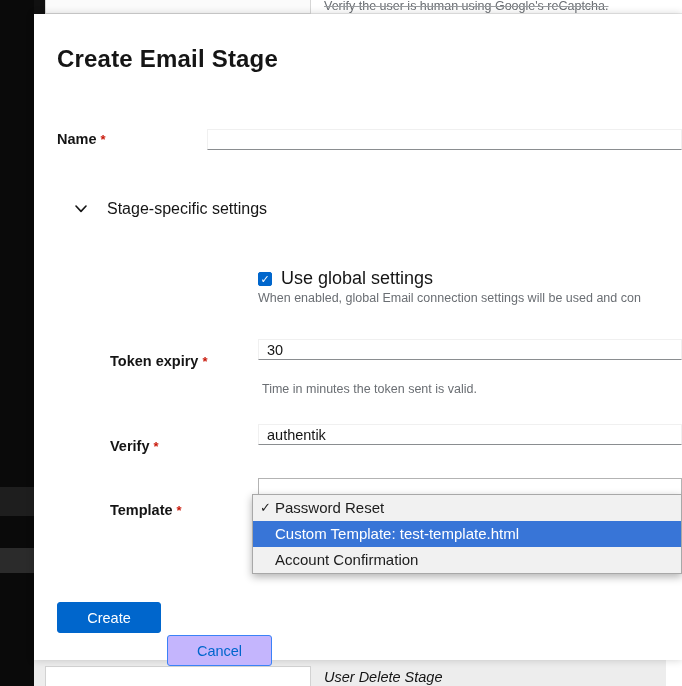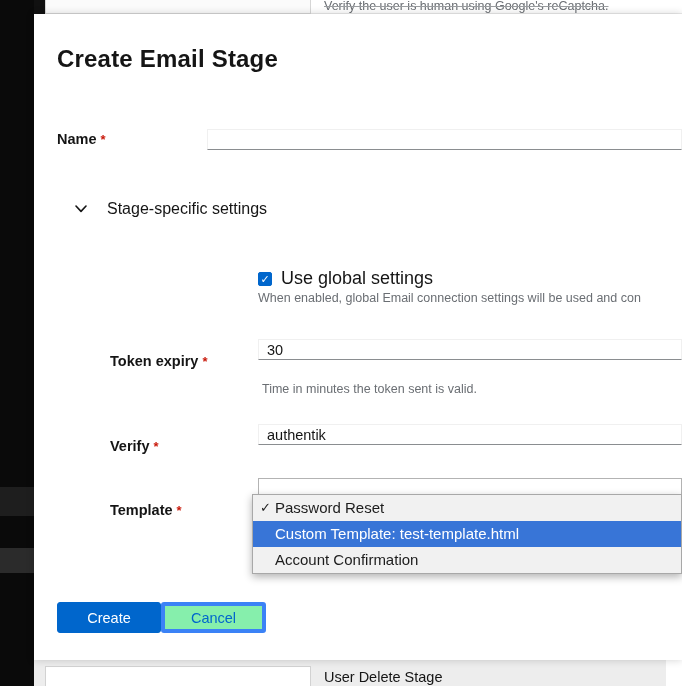--- a/index.html
+++ b/index.html
@@ -10,21 +10,21 @@
   
   .sidebar { position:absolute; left:0; top:0; width:34px; height:686px; background:#0a0a0a; }
   .sidebar-seg1 { position:absolute; left:0; top:487px; width:34px; height:29px; background:#1e1e1e; }
   .sidebar-seg2 { position:absolute; left:0; top:548px; width:34px; height:25px; background:#2b2b2b; }
 
   
   .bg-top { position:absolute; left:34px; top:0; right:0; height:14px; background:#fff; border-bottom:1px solid #ececec; }
   .bg-top-darkbox { position:absolute; left:0; top:0; width:11px; height:14px; background:#111; }
   .bg-top-cell { position:absolute; left:11px; top:-6px; width:266px; height:20px; background:#fbfbfb; border:1px solid #d6d6d6; }
   .bg-top-text { position:absolute; left:290px; top:0; height:14px; line-height:12px; font-size:12.5px; color:#6a6e73; white-space:nowrap; text-decoration:line-through; text-decoration-color:#9a9da0; }
-  .bg-bottom { position:absolute; left:34px; top:660px; right:16px; height:26px; background:#ededed; }
+  .bg-bottom { position:absolute; left:34px; top:660px; right:16px; height:26px; background:#ededed;font-style:italic; }
   .bg-bottom-cell { position:absolute; left:11px; top:6px; width:266px; height:30px; background:#fff; border:1px solid #d2d2d2; }
   .bg-bottom-text { position:absolute; left:290px; top:9px; font-size:14.5px; color:#151515; white-space:nowrap; }
 
   
   .modal { position:absolute; left:34px; top:14px; right:0; height:646px; background:#fff; box-shadow:0 0 8px rgba(0,0,0,.18); }
   .modal-title { position:absolute; left:23px; top:31px; font-size:24px; font-weight:700; color:#151515; letter-spacing:.2px; }
 
   .req { color:#c9190b; font-weight:700; margin-left:4px; font-size:13px; }
   .f-label { font-size:14.5px; font-weight:700; color:#151515; }
 
@@ -52,22 +52,22 @@
 
   .select-box { position:absolute; left:224px; right:0; top:464px; height:36px; background:#fff; border:1px solid #b3b3b3; }
 
   .dropdown { position:absolute; left:218px; right:0; top:480px; background:#f1f1f1; border:1px solid #a8a8a8; box-shadow:0 3px 8px rgba(0,0,0,.3); z-index:5; }
   .dd-item { height:26px; line-height:26px; font-size:15px; color:#1c1c1c; padding-left:22px; position:relative; white-space:nowrap; }
   .dd-item .check { position:absolute; left:7px; top:0; font-size:13px; }
   .dd-item.highlight { background:#3875d7; color:#fff; }
 
   .btn-row { position:absolute; left:23px; top:588px; display:flex; }
   .btn { height:31px; font-size:14.5px; font-family:inherit; border-radius:3px; cursor:pointer; }
-  .btn-primary { width:104px; background:#0066cc; border:1px solid #0066cc; color:#fff; }
-  .btn-secondary { width:105px; background:#86efac; border:4px solid #3b82f6; color:#0066cc; }
+  .btn-primary { width:104px; background:#0066cc; border:1px solid #0066cc; color:#fff; margin-right:6px; }
+  .btn-secondary { width:105px; background:#c4b5fd; border:1px solid #3b82f6; color:#0066cc;margin-top:33px; }
 </style>
 </head>
 <body>
 
 <div class="stage">
 
   <div class="sidebar">
     <div class="sidebar-seg1"></div>
     <div class="sidebar-seg2"></div>
   </div>

